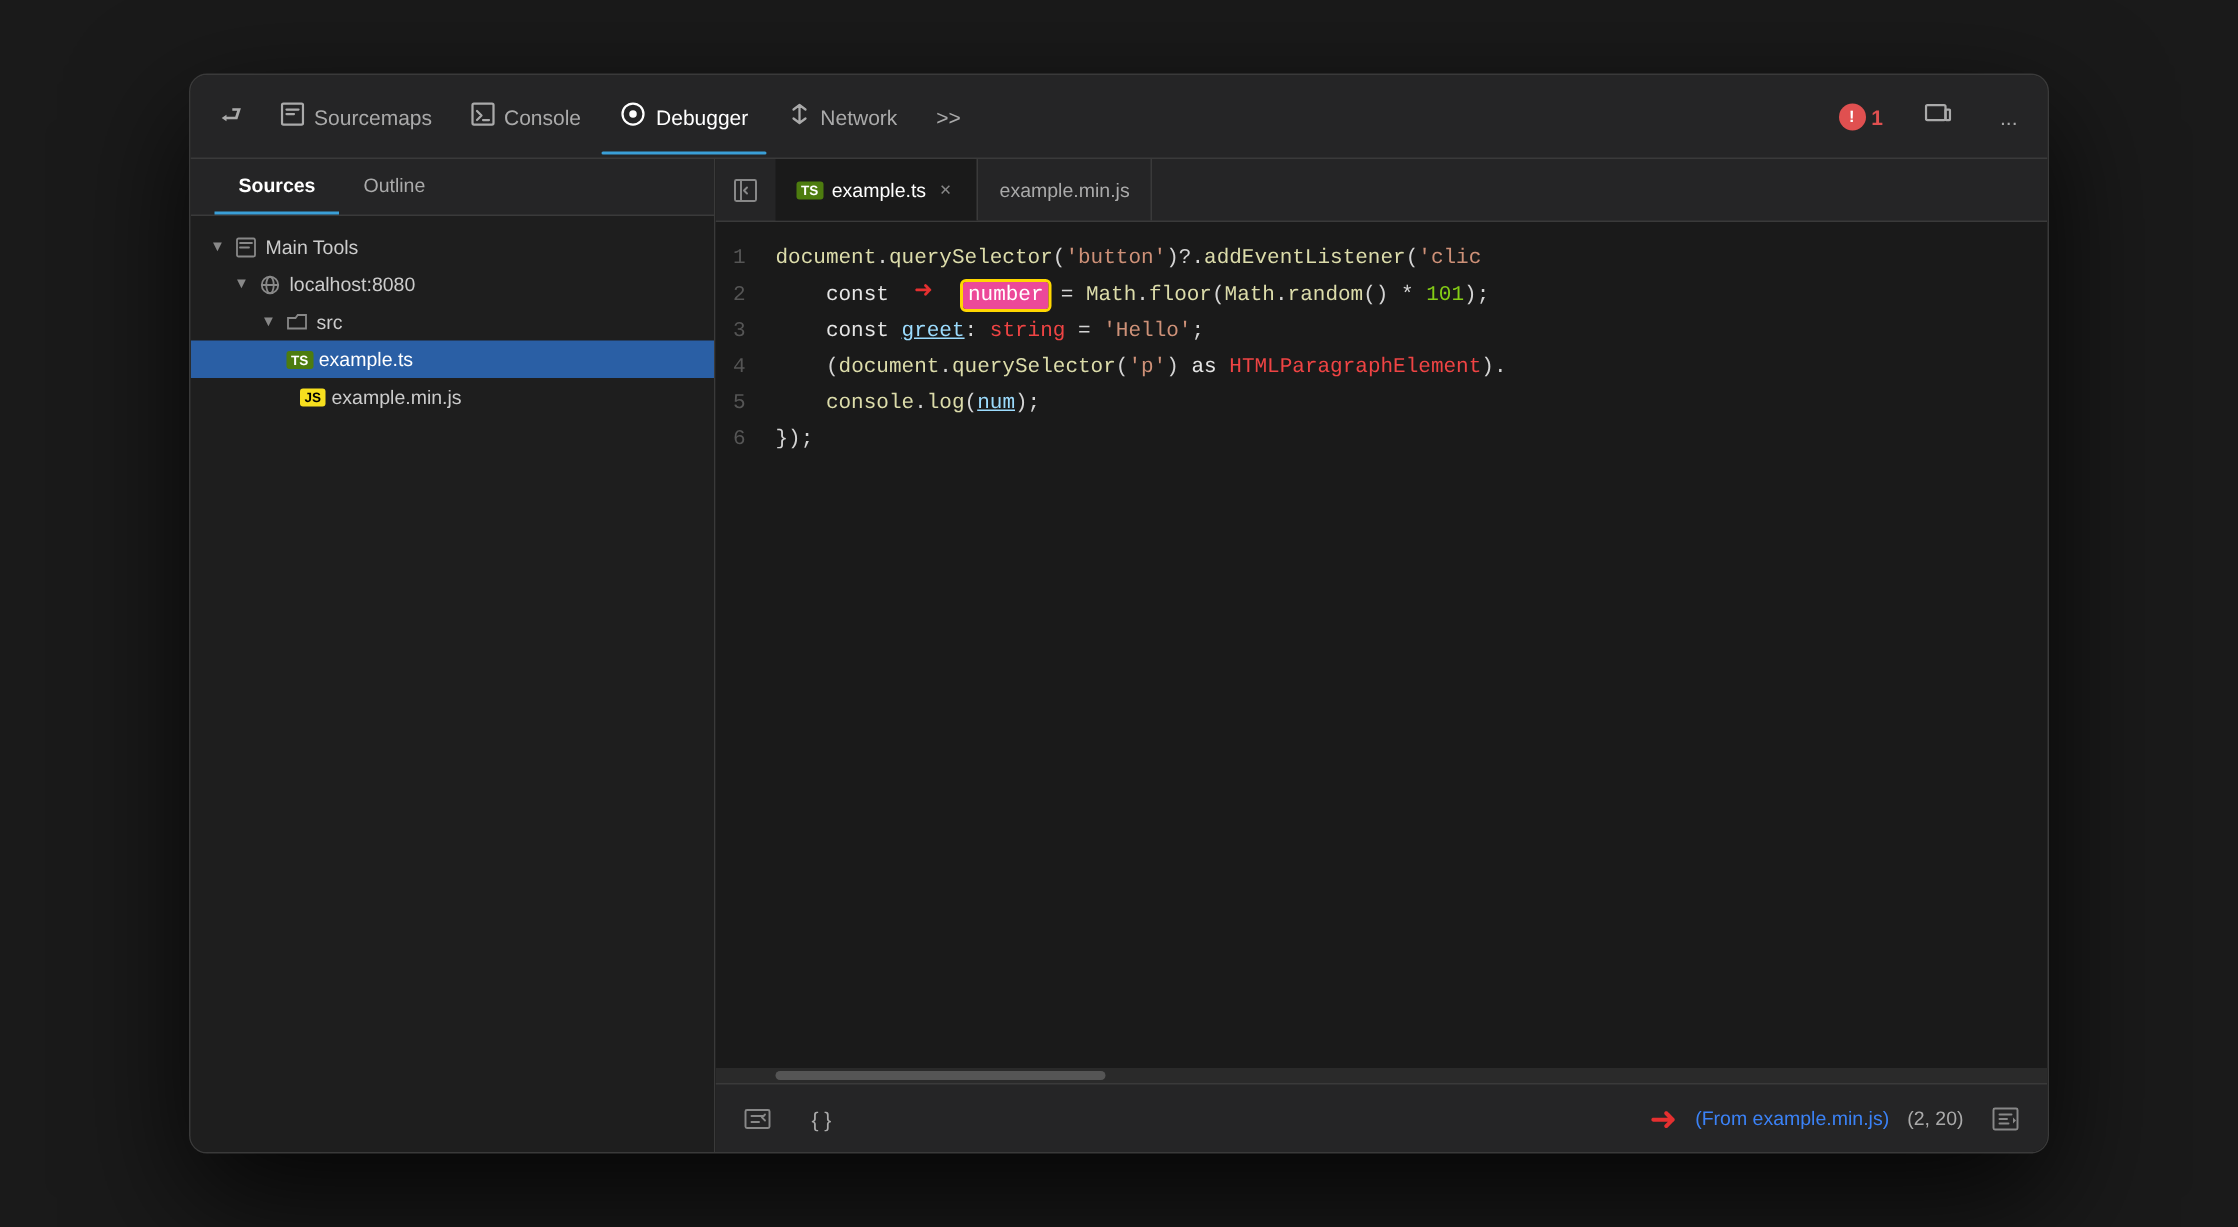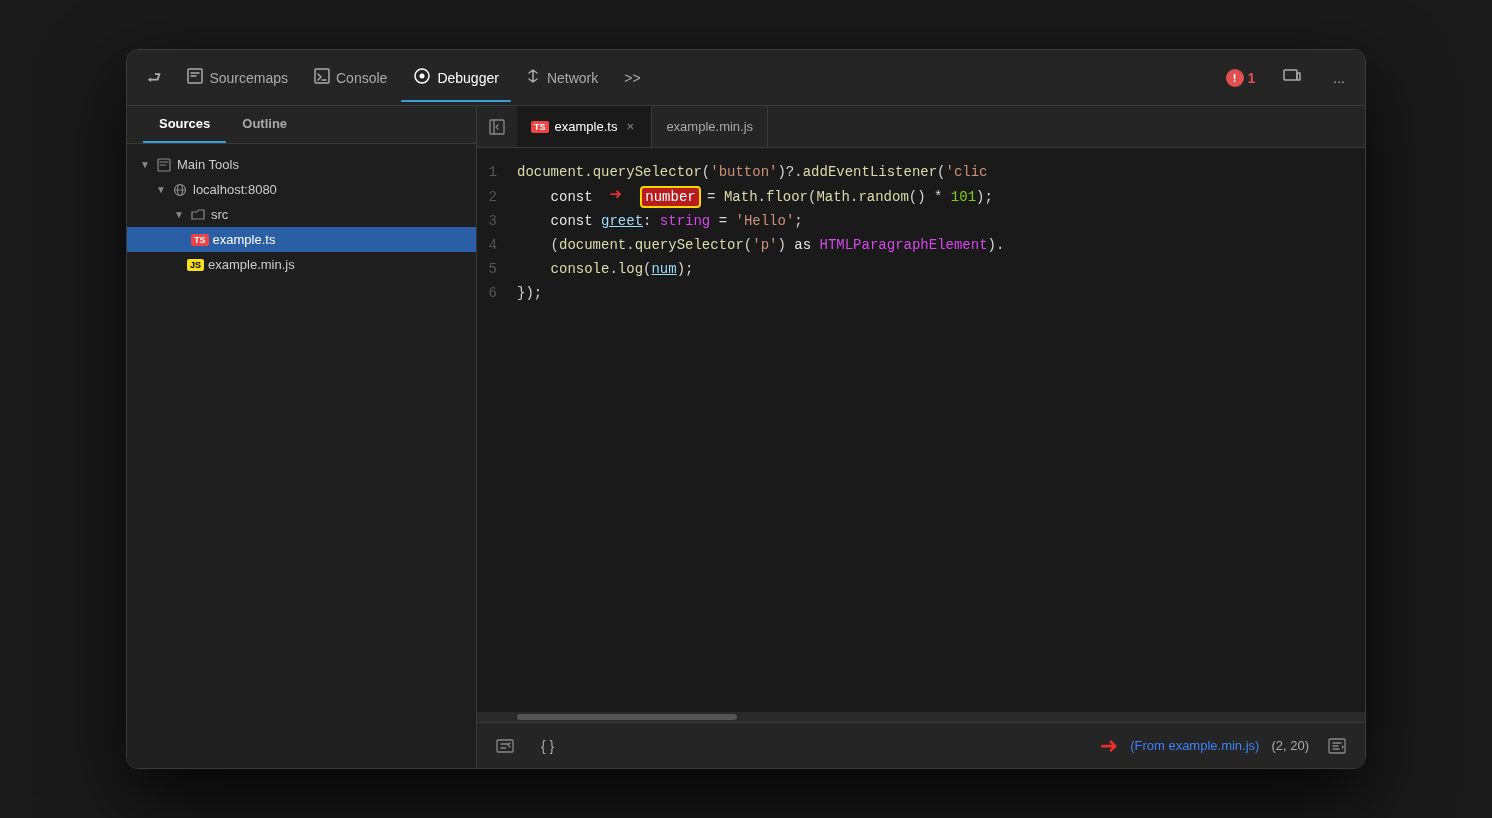--- a/index.html
+++ b/index.html
@@ -165,21 +165,21 @@
       padding: 0 16px;
       border-bottom: 1px solid #3a3a3a;
       background: #252526;
     }
 
     .sidebar-tab {
       padding: 10px 16px;
       font-size: 13px;
       color: #aaaaaa;
       cursor: pointer;
-      font-weight: 700;
+      font-weight: 400;
     }
 
     .sidebar-tab.active {
       color: #ffffff;
       font-weight: 700;
       border-bottom: 2px solid #3a9fd7;
     }
 
     .sidebar-tree {
       flex: 1;
@@ -216,21 +216,21 @@
       width: 18px;
       height: 14px;
       display: inline-flex;
       align-items: center;
       justify-content: center;
       font-size: 12px;
       flex-shrink: 0;
     }
 
     .ts-badge {
-      background: #ef4444;
+      background: #4d7c0f;
       color: white;
       font-size: 9px;
       font-weight: bold;
       padding: 1px 3px;
       border-radius: 2px;
       flex-shrink: 0;
     }
 
     .js-badge {
       background: #f7df1e;
@@ -329,29 +329,29 @@
       flex-shrink: 0;
       user-select: none;
     }
 
     .line-content {
       flex: 1;
       white-space: pre;
       color: #d4d4d4;
     }
     .c-blue { color: #e5e5e5; }
-    .c-teal { color: #d946ef; }
+    .c-teal { color: #ef4444; }
     .c-yellow { color: #dcdcaa; }
     .c-string { color: #ce9178; }
     .c-white { color: #d4d4d4; }
     .c-lightblue { color: #9cdcfe; text-decoration: underline; }
     .c-num { color: #84cc16; }
 
     .highlight-var {
-      background: #b91c1c;
+      background: #ec4899;
       color: #ffffff;
       padding: 1px 3px;
       border-radius: 2px;
       outline: 2px solid #ffd700;
     }
 
     
     .red-arrow {
       color: #e53030;
       font-size: 20px;
@@ -566,21 +566,21 @@
             </svg>
           </span>
           <span>src</span>
         </div>
 
         <div class="tree-item selected" style="padding-left: 64px;">
           <span class="ts-badge">TS</span>
           <span>example.ts</span>
         </div>
 
-        <div class="tree-item" style="padding-left: 60px;">
+        <div class="tree-item" style="padding-left: 45px; margin-left: 28px;">
           <span class="js-badge">JS</span>
           <span>example.min.js</span>
         </div>
       </div>
     </div>
 
     <div class="code-area">
 
       <div class="code-tabs">
         <div class="toggle-sidebar-btn">

